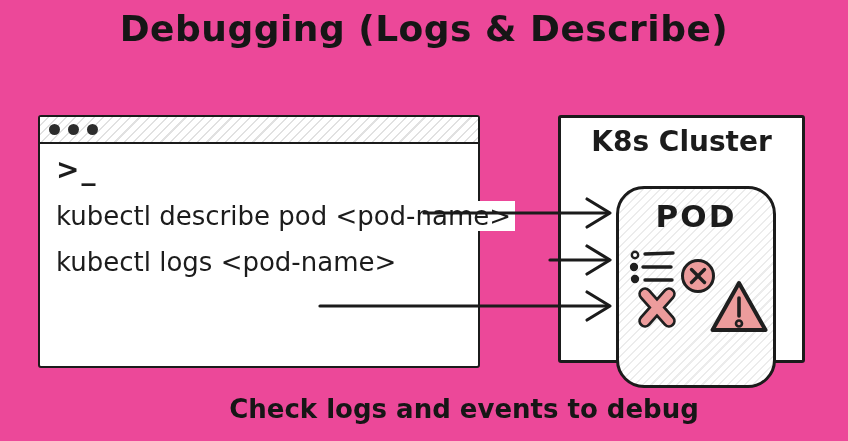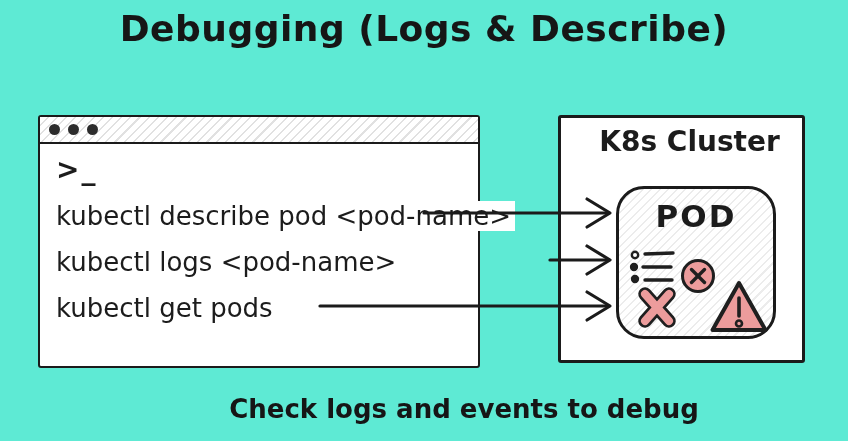--- a/index.html
+++ b/index.html
@@ -3,21 +3,21 @@
 <meta charset="utf-8">
 <style>
   * { margin: 0; padding: 0; box-sizing: border-box; }
   html,body { background: #ffffff; }
   body { font-family: "DejaVu Sans", "Liberation Sans", sans-serif; color: #1c1c1c; }
 
   .canvas {
     position: relative;
     width: 848px;
     height: 441px;
-    background: #5eead4;
+    background: #ec4899;
     overflow: hidden;
   }
 
   .page-title {
     position: absolute;
     top: 8px; left: 0;
     width: 100%;
     text-align: center;
     font-size: 36px;
     font-weight: bold;
@@ -67,30 +67,30 @@
   .cluster {
     position: absolute;
     left: 558px; top: 115px;
     width: 247px; height: 248px;
     border: 3px solid #1b1b1b;
     border-radius: 3px;
     background: #ffffff;
   }
   .cluster-label {
     position: absolute;
-    top: 7px; left: 8px;
+    top: 7px; left: 0;
     width: 100%;
     text-align: center;
     font-size: 28px;
     font-weight: bold;
   }
   .pod {
     position: absolute;
     left: 55px; top: 68px;
-    width: 160px; height: 153px;
+    width: 160px; height: 202px;
     border: 3px solid #1b1b1b;
     border-radius: 28px;
     background: repeating-linear-gradient(135deg, #ffffff 0px, #ffffff 4.5px, #ececec 4.5px, #ececec 6px);
   }
   .pod-label {
     position: absolute;
     top: 9px; left: 0;
     width: 100%;
     text-align: center;
     font-size: 31px;
@@ -128,21 +128,20 @@
   <div class="terminal">
     <div class="terminal-titlebar">
       <span class="dot"></span>
       <span class="dot"></span>
       <span class="dot"></span>
     </div>
     <div class="terminal-body">
       <div class="tline prompt">&gt;_</div>
       <div class="tline"><span class="cmd">kubectl describe pod &lt;pod-name&gt;</span></div>
       <div class="tline"><span class="cmd">kubectl logs &lt;pod-name&gt;</span></div>
-      <div class="tline"><span class="cmd">kubectl get pods</span></div>
     </div>
   </div>
 
   <div class="cluster">
     <div class="cluster-label">K8s Cluster</div>
     <div class="pod">
       <svg class="pod-icons" viewBox="0 0 160 158">
 
         <g stroke="#1f1f1f" stroke-linecap="round">
           <circle cx="16" cy="66" r="3.2" fill="#ffffff" stroke-width="2.4"></circle>

